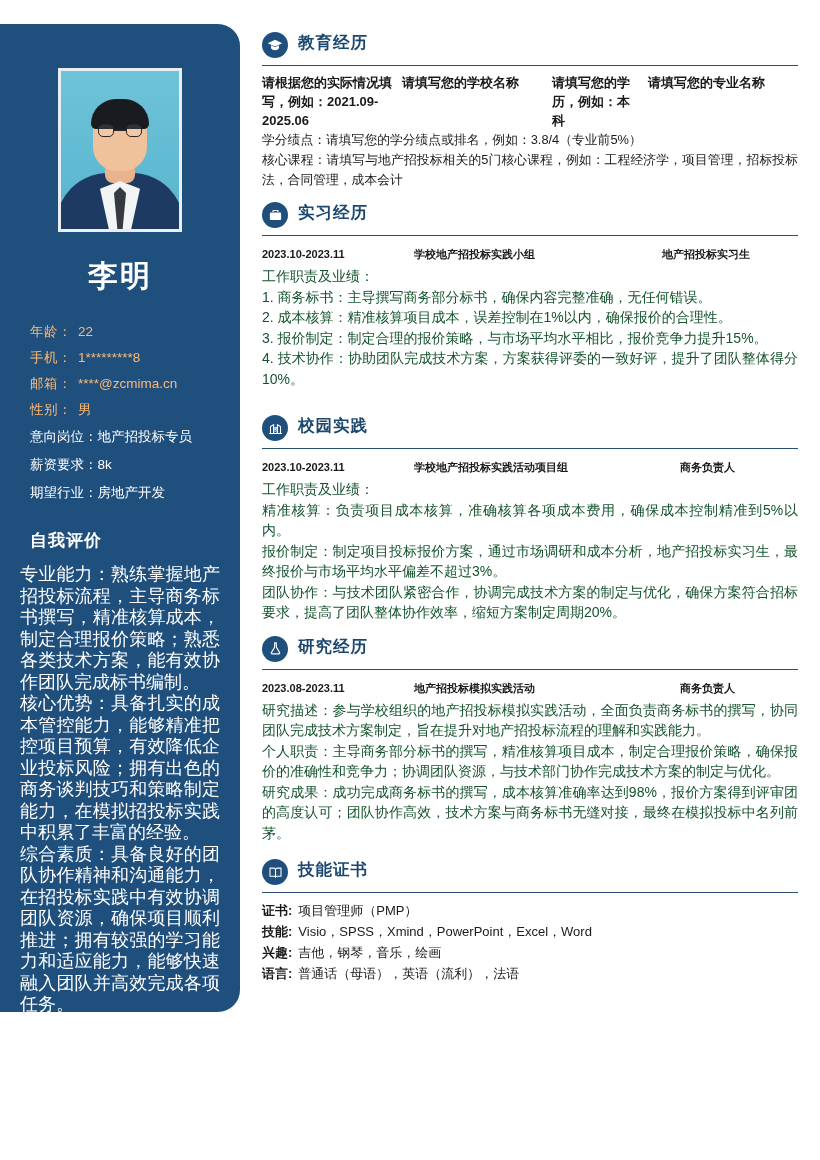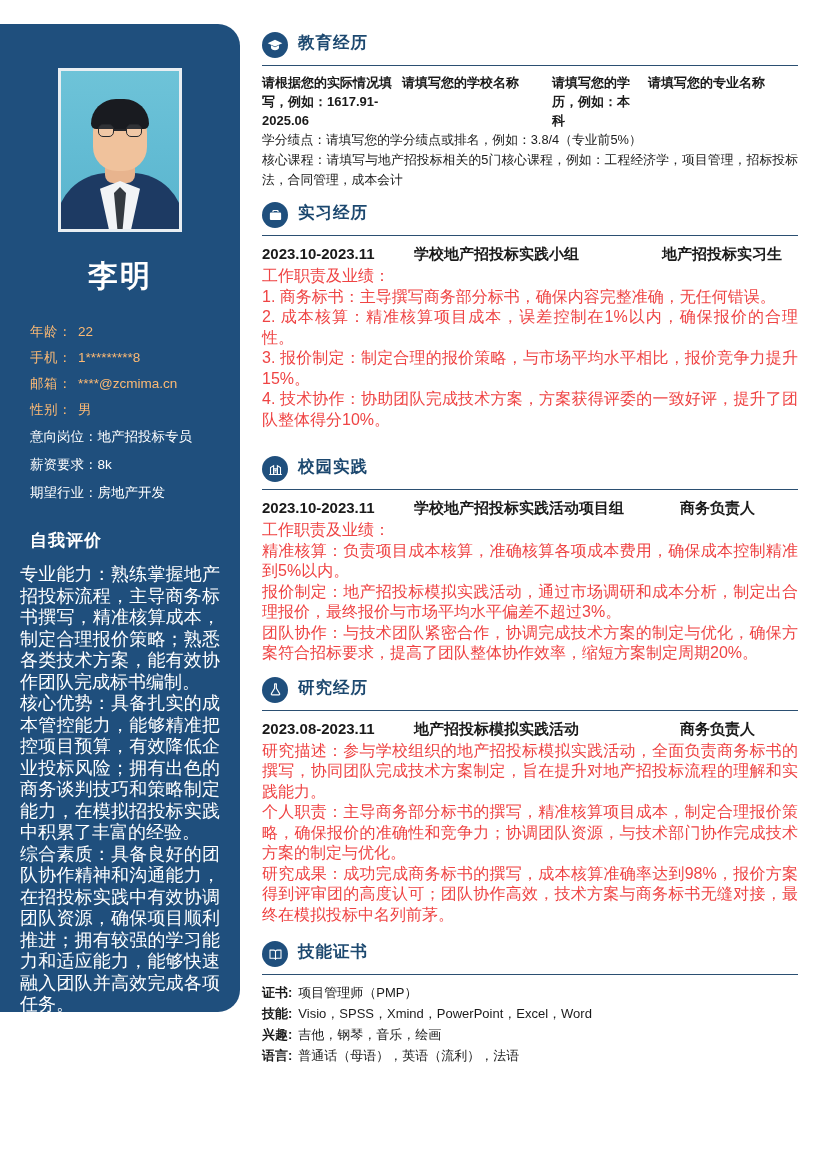--- a/index.html
+++ b/index.html
@@ -204,30 +204,30 @@
   .edu-c3 { width: 96px;  padding-right: 6px; }
   .edu-c4 { width: 150px; }
 
   .body-line {
     font-size: 12.8px;
     line-height: 20px;
     color: #1a1a1a;
     text-align: justify;
   }
   .body-block {
-    font-size: 16px;
+    font-size: 14px;
     line-height: 20.5px;
-    color: #ef4444;
+    color: #14532d;
     text-align: justify;
   }
 
   
   .job-row {
     display: flex;
-    font-size: 15px;
+    font-size: 11px;
     font-weight: bold;
     color: #1a1a1a;
     line-height: 22px;
     margin-bottom: 1px;
   }
   .job-date { width: 152px; }
   .job-org  { flex: 1 1 auto; }
   .job-role { width: 136px; text-align: left; }
   .job-role.wide { width: 118px; }
 
@@ -307,21 +307,21 @@
         <span class="sec-ico">
           <svg width="16" height="16" viewBox="0 0 24 24" fill="#ffffff">
             <path d="M12 4 L23 9.2 L12 14.4 L1 9.2 Z"></path>
             <path d="M6 12.2 V16.2 C6 18.4 8.9 19.8 12 19.8 C15.1 19.8 18 18.4 18 16.2 V12.2 L12 15.2 Z"></path>
           </svg>
         </span>
         <span class="sec-title">教育经历</span>
       </div>
       <div class="rule"></div>
       <div class="edu-cols">
-        <div class="edu-c1">请根据您的实际情况填写，例如：1617.91-2025.06</div>
+        <div class="edu-c1">请根据您的实际情况填写，例如：2021.09-2025.06</div>
         <div class="edu-c2">请填写您的学校名称</div>
         <div class="edu-c3">请填写您的学历，例如：本科</div>
         <div class="edu-c4">请填写您的专业名称</div>
       </div>
       <div class="body-line">学分绩点：请填写您的学分绩点或排名，例如：3.8/4（专业前5%）</div>
       <div class="body-line">核心课程：请填写与地产招投标相关的5门核心课程，例如：工程经济学，项目管理，招标投标法，合同管理，成本会计</div>
     </section>
 
     <section class="section" style="margin-top:12px;">
       <div class="sec-head">
@@ -360,21 +360,21 @@
         <span class="sec-title">校园实践</span>
       </div>
       <div class="rule"></div>
       <div class="job-row">
         <div class="job-date">2023.10-2023.11</div>
         <div class="job-org">学校地产招投标实践活动项目组</div>
         <div class="job-role wide">商务负责人</div>
       </div>
       <div class="body-block">工作职责及业绩：</div>
       <div class="body-block">精准核算：负责项目成本核算，准确核算各项成本费用，确保成本控制精准到5%以内。</div>
-      <div class="body-block">报价制定：地产招投标模拟实践活动，通过市场调研和成本分析，制定出合理报价，最终报价与市场平均水平偏差不超过3%。</div>
+      <div class="body-block">报价制定：制定项目投标报价方案，通过市场调研和成本分析，地产招投标实习生，最终报价与市场平均水平偏差不超过3%。</div>
       <div class="body-block">团队协作：与技术团队紧密合作，协调完成技术方案的制定与优化，确保方案符合招标要求，提高了团队整体协作效率，缩短方案制定周期20%。</div>
     </section>
 
     <section class="section" style="margin-top:13px;">
       <div class="sec-head">
         <span class="sec-ico">
           <svg width="15" height="15" viewBox="0 0 24 24" fill="none" stroke="#ffffff" stroke-width="1.8" stroke-linejoin="round">
             <path d="M10 3 H14 M10.6 3 V10 L5.4 18.6 A1.3 1.3 0 0 0 6.5 20.6 H17.5 A1.3 1.3 0 0 0 18.6 18.6 L13.4 10 V3"></path>
           </svg>
         </span>

